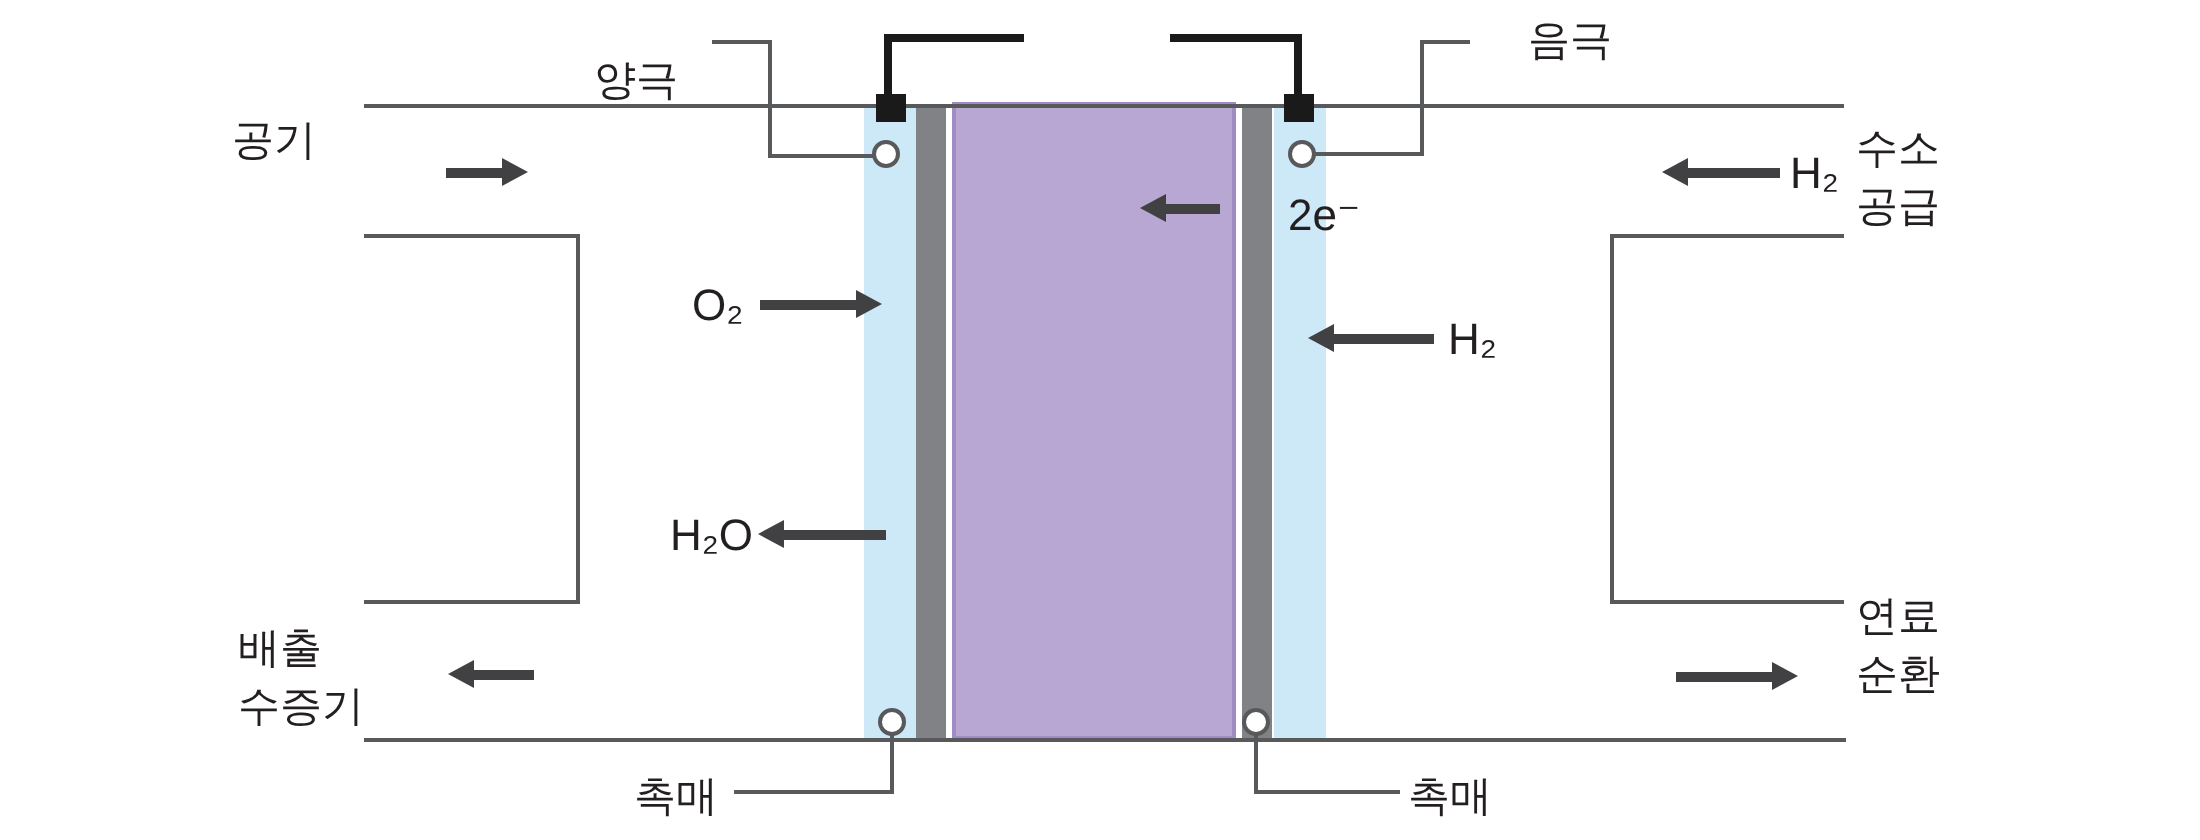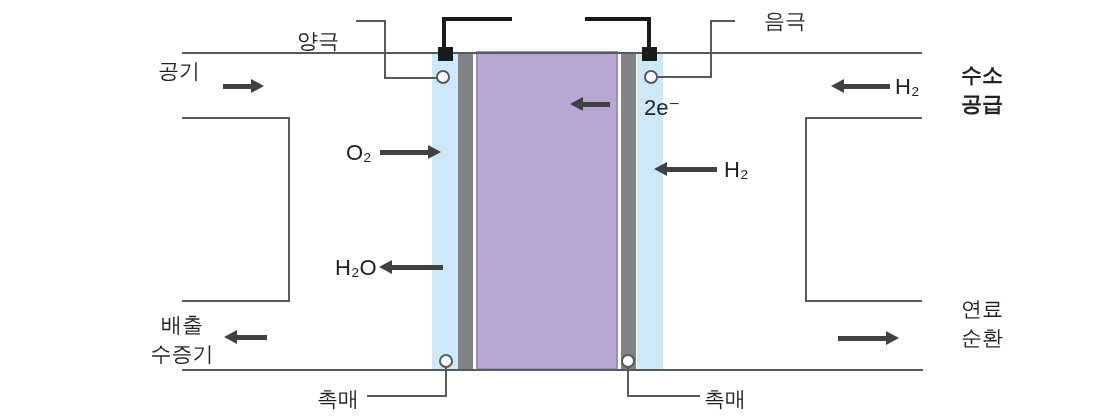--- a/index.html
+++ b/index.html
@@ -28,21 +28,21 @@
   
   .arrow{height:5px;background:#414042;}
   .arrow::after{
     content:'';position:absolute;top:-5px;width:0;height:0;
     border-top:7px solid transparent;border-bottom:7px solid transparent;
   }
   .arrow.right::after{right:-12px;border-left:13px solid #414042;}
   .arrow.left::after{left:-12px;border-right:13px solid #414042;}
   
   .lbl{font-size:21px;line-height:29px;white-space:nowrap;}
-  .lbl.center{text-align:center;margin-left:28px;}
+  .lbl.center{text-align:left;}
   .formula{font-size:22px;line-height:24px;white-space:nowrap;}
   .big{font-size:23px;}
 </style>
 </head>
 <body>
 
 <div id="stage">
 
   <div class="abs gdl" style="left:432px;top:53px;width:26px;height:317px;"></div>
   <div class="abs electrode" style="left:458px;top:53px;width:15px;height:317px;"></div>
@@ -98,21 +98,21 @@
   <div class="abs lbl" style="left:297px;top:6px;margin-top:20px;">양극</div>
   <div class="abs lbl" style="left:764px;top:6px;">음극</div>
 
   <div class="abs lbl center" style="left:116px;top:56px;width:70px;">
     <div>공기</div>
   </div>
   <div class="abs lbl center" style="left:119px;top:310px;width:70px;">
     <div>배출</div>
     <div>수증기</div>
   </div>
-  <div class="abs lbl center" style="left:928px;top:60px;width:52px;font-weight:bold;">
+  <div class="abs lbl center" style="left:928px;top:60px;width:52px;">
     <div>수소</div>
     <div>공급</div>
   </div>
   <div class="abs lbl center" style="left:928px;top:294px;width:52px;">
     <div>연료</div>
     <div>순환</div>
   </div>
 
   <div class="abs formula" style="left:346px;top:141px;">O₂</div>
   <div class="abs formula" style="left:335px;top:256px;">H₂O</div>

